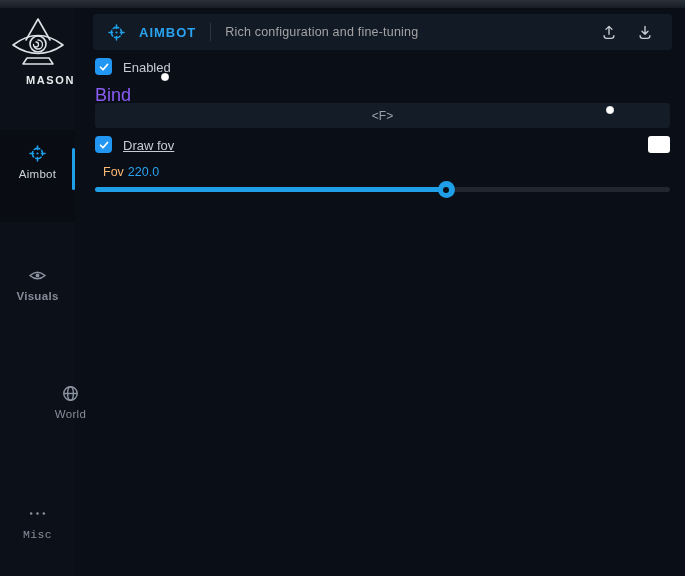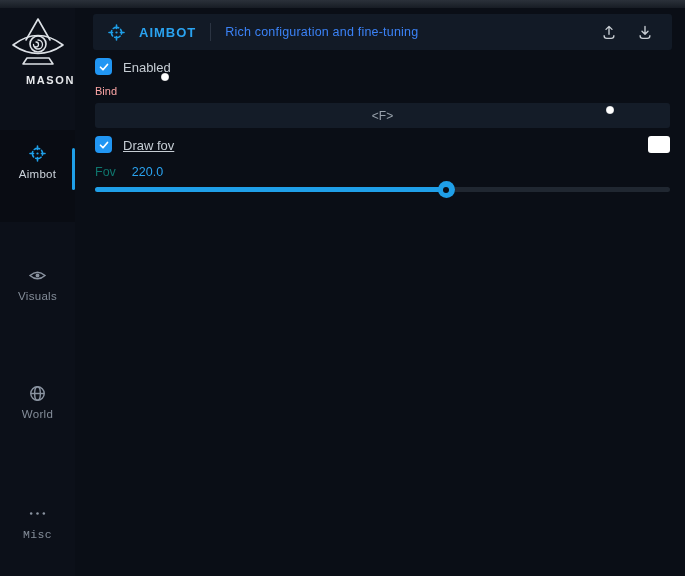--- a/index.html
+++ b/index.html
@@ -24,41 +24,41 @@
   .item-active-bg { position:absolute; left:0; top:122px; width:75px; height:92px; background:#090c13; }
   .active-indicator { position:absolute; right:0; top:140px; width:3px; height:42px; background:#1f9fe8; border-radius:2px; }
   .side-item.active .lbl { color:#ccd3db; }
   .side-item.active .ico { color:#1f9fe8; }
 
   
   .header-bar { position:absolute; left:93px; top:14px; width:579px; height:36px;
     background:#121a26; border-radius:3px; display:flex; align-items:center; padding:0 14px; }
   .header-title { color:#2aa3f0; font-size:13px; font-weight:bold; letter-spacing:1px; margin-left:13px; }
   .header-divider { width:1px; height:18px; background:#2b3442; margin:0 14px; }
-  .header-subtitle { color:#3b82f6; font-size:12.5px; letter-spacing:0.2px; }
+  .header-subtitle { color:#a3a3a3; font-size:12.5px; letter-spacing:0.2px; }
   .header-spacer { flex:1; }
   .hdr-icon-btn { width:26px; height:26px; display:flex; align-items:center; justify-content:center;
     color:#c9ced4; cursor:pointer; margin-left:10px; }
 
   
   .checkbox { position:absolute; width:17px; height:17px; background:#2196f3; border-radius:4px;
     display:flex; align-items:center; justify-content:center; cursor:pointer; }
   .ctl-label { position:absolute; font-size:13px; color:#c6cdd4; }
-  .field-label { position:absolute; font-size:11px; color:#fca5a5; }
+  .field-label { position:absolute; font-size:18px; color:#8b5cf6; }
 
   .bind-input { position:absolute; left:95px; top:103px; width:575px; height:25px;
     background:#141c28; border-radius:3px; display:flex; align-items:center; justify-content:center;
     color:#98a1ab; font-size:12px; cursor:pointer; }
 
   .color-swatch { position:absolute; left:648px; top:136px; width:22px; height:17px;
     border-radius:3px; cursor:pointer; }
 
   .fov-label { position:absolute; left:95px; top:165px; font-size:12.5px; }
-  .fov-label .name { color:#0f766e; }
-  .fov-label .val { color:#2aa3f0; margin-left:16px; }
+  .fov-label .name { color:#fdba74;margin-left:8px; }
+  .fov-label .val { color:#2aa3f0; margin-left:4px; }
 
   .slider { position:absolute; left:95px; top:187px; width:575px; height:5px;
     background:#202731; border-radius:3px; cursor:pointer; }
   .slider-fill { position:absolute; left:0; top:0; height:5px; background:#1f9fe8; border-radius:3px; }
   .slider-handle { position:absolute; top:-6px; width:17px; height:17px; border-radius:50%;
     background:#1f9fe8; display:flex; align-items:center; justify-content:center; }
   .slider-handle::after { content:""; width:6px; height:6px; border-radius:50%; background:#0a0e16; }
 
   .particle { position:absolute; width:8px; height:8px; border-radius:50%;
     background:radial-gradient(circle, #ffffff 55%, rgba(255,255,255,0.25) 100%); }
@@ -86,29 +86,29 @@
 
     <div class="side-item active" style="top:136px;">
       <svg class="ico" width="19" height="19" viewBox="0 0 24 24" fill="none" stroke="currentColor" stroke-width="2" stroke-linecap="round">
         <circle cx="12" cy="12" r="6.5" stroke-dasharray="7.2 3" stroke-dashoffset="5.1"></circle>
         <path d="M12 2.5 V7 M12 17 V21.5 M2.5 12 H7 M17 12 H21.5"></path>
         <circle cx="12" cy="12" r="1.4" fill="currentColor" stroke="none"></circle>
       </svg>
       <span class="lbl">Aimbot</span>
     </div>
 
-    <div class="side-item" style="top:258px;">
+    <div class="side-item" style="top:258px;font-weight:bold;">
       <svg class="ico" width="19" height="19" viewBox="0 0 24 24" fill="none" stroke="currentColor" stroke-width="1.8" stroke-linecap="round">
         <path d="M2.5 12 Q12 3.5 21.5 12 Q12 20.5 2.5 12 Z"></path>
         <circle cx="12" cy="12" r="2.4" fill="currentColor" stroke="none"></circle>
       </svg>
       <span class="lbl">Visuals</span>
     </div>
 
-    <div class="side-item" style="top:376px;">
+    <div class="side-item" style="top:376px;margin-left:33px;">
       <svg class="ico" width="19" height="19" viewBox="0 0 24 24" fill="none" stroke="currentColor" stroke-width="1.8">
         <circle cx="12" cy="12" r="8.5"></circle>
         <ellipse cx="12" cy="12" rx="3.6" ry="8.5"></ellipse>
         <path d="M3.5 12 H20.5"></path>
       </svg>
       <span class="lbl">World</span>
     </div>
 
     <div class="side-item" style="top:496px;font-family:Liberation Mono, monospace;">
       <svg class="ico" width="19" height="19" viewBox="0 0 24 24" fill="currentColor">

